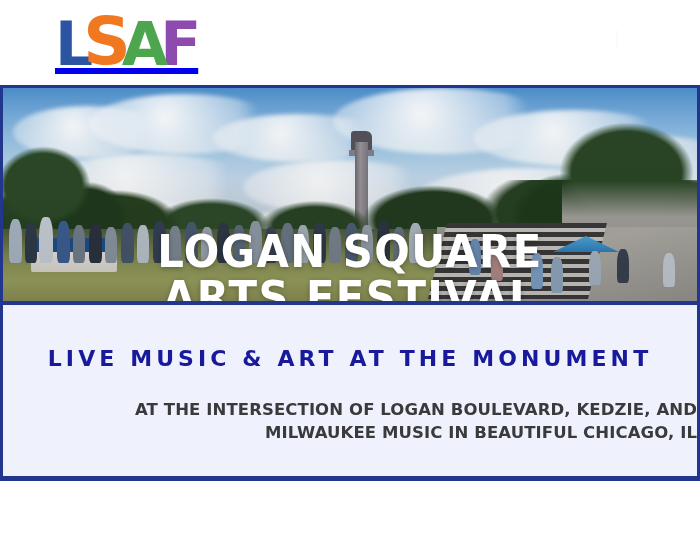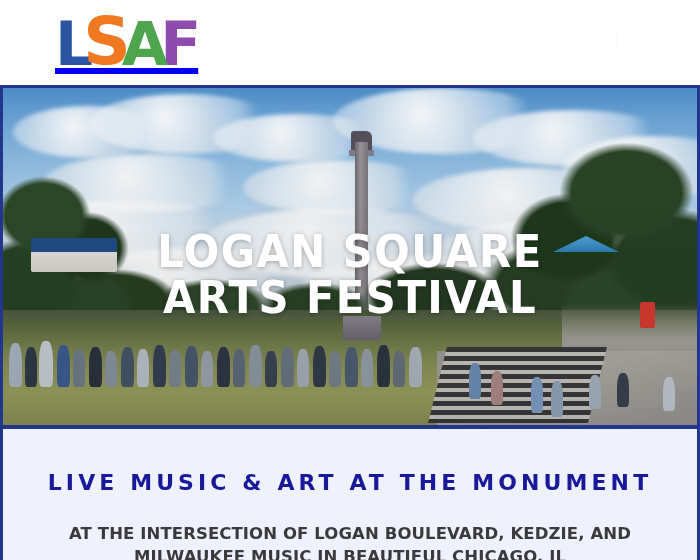--- a/index.html
+++ b/index.html
@@ -78,21 +78,21 @@
     width: 22px;
     height: 22px;
     border-radius: 5px;
     background: #FAFAFB;
     border: 1px solid #FBFBFC;
   }
 
   
   .hero-wrap {
     position: relative;
-    height: 344px;
+    height: 220px;
     border-top: 3px solid #21368C;
     border-bottom: 4px solid #21368C;
     border-left: 3px solid #21368C;
     border-right: 3px solid #21368C;
     overflow: hidden;
   }
 
   .hero-photo {
     position: absolute;
     inset: 0;
@@ -283,21 +283,21 @@
     line-height: 1.03;
     letter-spacing: 1.5px;
     text-shadow: 0 1px 5px rgba(0,0,0,0.30);
     transform: scaleX(0.93);
   }
   .hero-title .line { display: block; white-space: nowrap; }
 
   
   .info-band {
     position: relative;
-    height: 220px;
+    height: 176px;
     background: #EFF2FD;
     border-left: 3px solid #21368C;
     border-right: 3px solid #21368C;
     border-bottom: 5px solid #21368C;
     text-align: center;
     padding-top: 42px;
   }
 
   .headline {
     color: #18199B;
@@ -311,21 +311,21 @@
 
   .subline {
     margin-top: 28px;
     color: #3A3A3C;
     font-family: "DejaVu Sans", sans-serif;
     font-weight: bold;
     font-size: 16.5px;
     line-height: 1.38;
     letter-spacing: 0.1px;
   }
-  .subline .line { display: block; white-space: nowrap; }
+  .subline .line { display: block; white-space: nowrap; text-align: right; }
 </style>
 </head>
 <body>
 
 <div class="page">
 
   <header class="site-header">
     <a class="logo" href="#">
       <span class="logo-letter logo-l">L</span>
       <span class="logo-letter logo-s">S</span>

